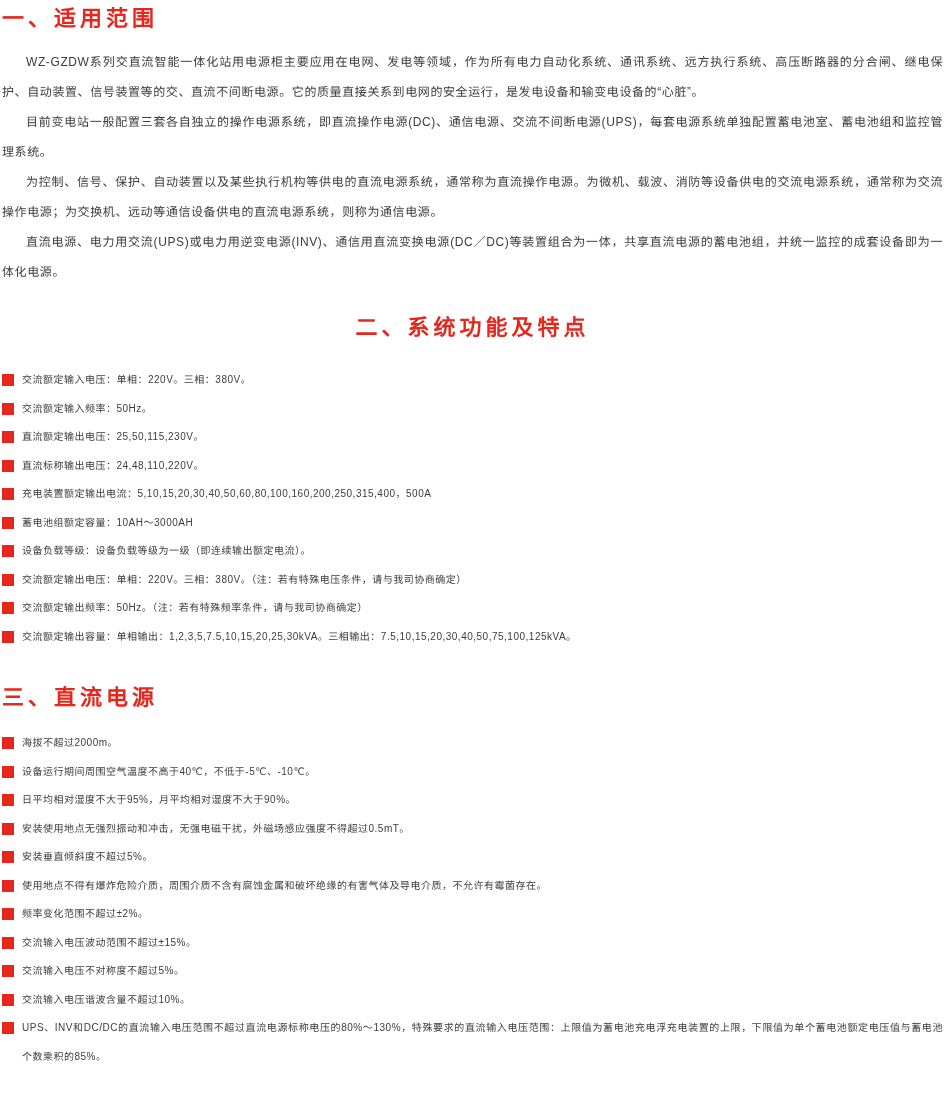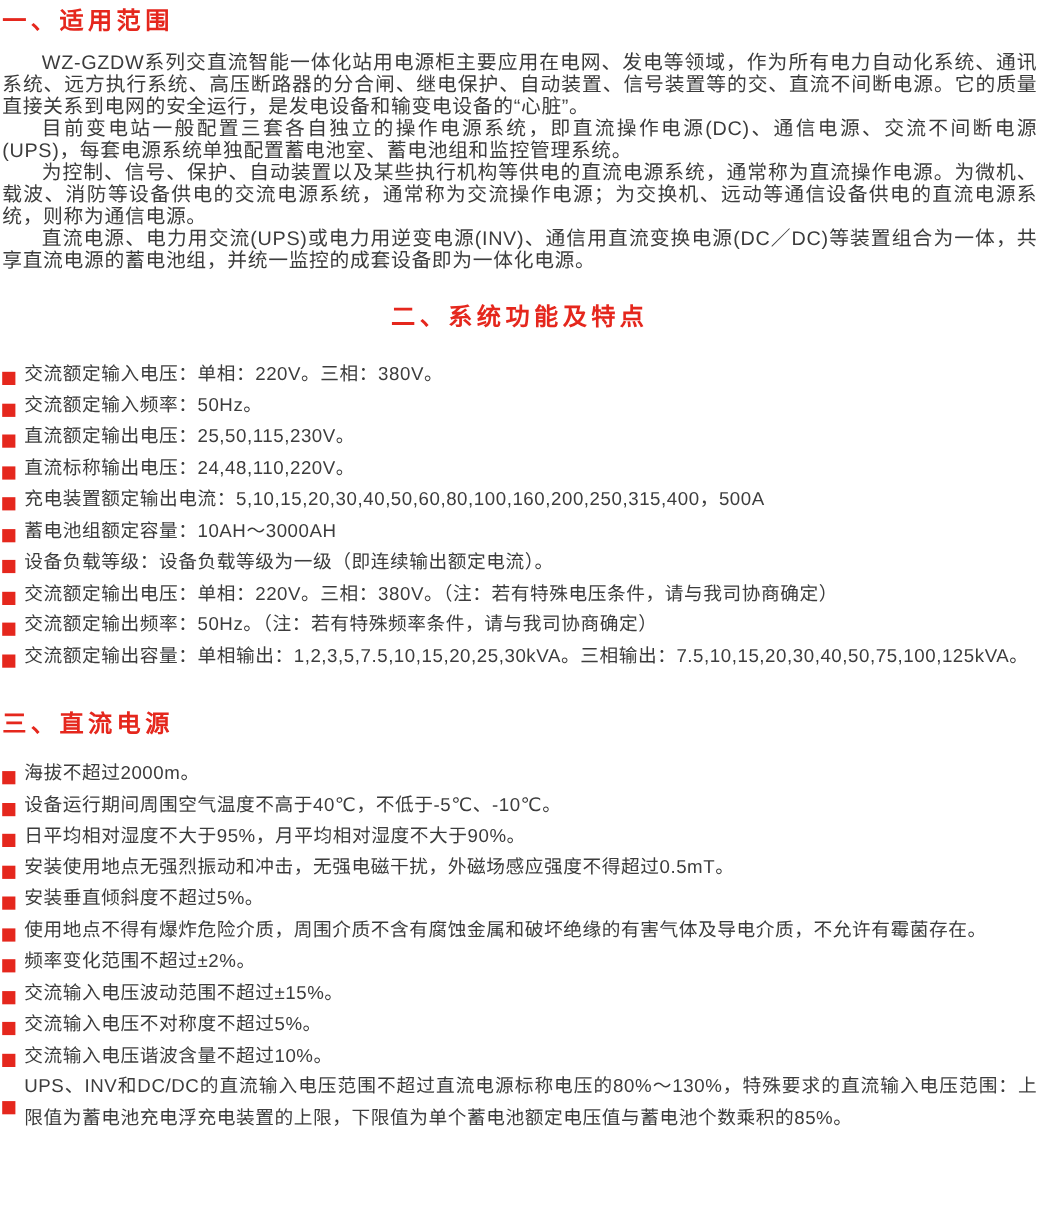--- a/index.html
+++ b/index.html
@@ -26,36 +26,36 @@
     font-size: 22px;
     line-height: 30px;
     font-weight: bold;
     color: var(--red, #e5271d);
     letter-spacing: 4px;
   }
   
   .paras { margin-top: 13px; }
   .para {
     margin: 0;
-    font-size: 18px;
-    line-height: 20px;
+    font-size: 12px;
+    line-height: 30px;
     letter-spacing: 0.6px;
     text-align: justify;
     text-indent: 2em;
     color: var(--text, #3c3c3c);
   }
   
   .sec-features h2.sec-title { margin-top: 26px; text-align: center; }
   .sec-conditions h2.sec-title { margin-top: 32px; }
   .bullets { margin-top: 23px; }
   .sec-conditions .bullets { margin-top: 16px; }
   .bullet {
     display: flex;
-    align-items: center;
-    font-size: 17px;
+    align-items: flex-start;
+    font-size: 10px;
     line-height: 28.5px;
     letter-spacing: 0.5px;
     text-align: justify;
     color: var(--text, #3c3c3c);
   }
   .bullet .sq {
     flex: none;
     width: 12px;
     height: 12px;
     margin: 8px 8px 0 0;

